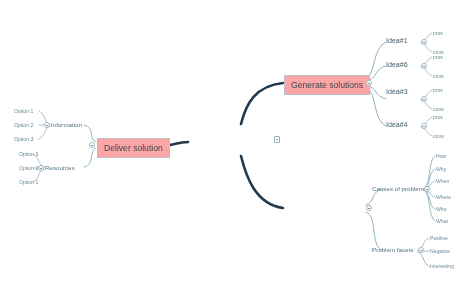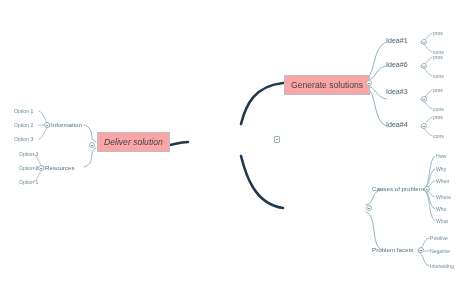--- a/index.html
+++ b/index.html
@@ -239,21 +239,21 @@
   <div class="node leaf-node tiny" style="left:430px; top:235px;">
     <span>Positive</span>
   </div>
   <div class="node leaf-node tiny" style="left:430px; top:248px;">
     <span>Negative</span>
   </div>
   <div class="node leaf-node tiny" style="left:430px; top:263px;">
     <span>Interesting</span>
   </div>
 
-  <div class="node branch-node" style="left:97px; top:132px;font-style:italic;">
+  <div class="node branch-node" style="left:97px; top:138px;">
     <span>Deliver solution</span>
   </div>
   <div class="handle" style="left:89px; top:142px;"></div>
 
   <div class="node leaf-node" style="left:51px; top:121px;">
     <span>Information</span>
   </div>
   <div class="handle" style="left:44px; top:122px;"></div>
 
   <div class="node leaf-node tiny" style="left:14px; top:108px;">

